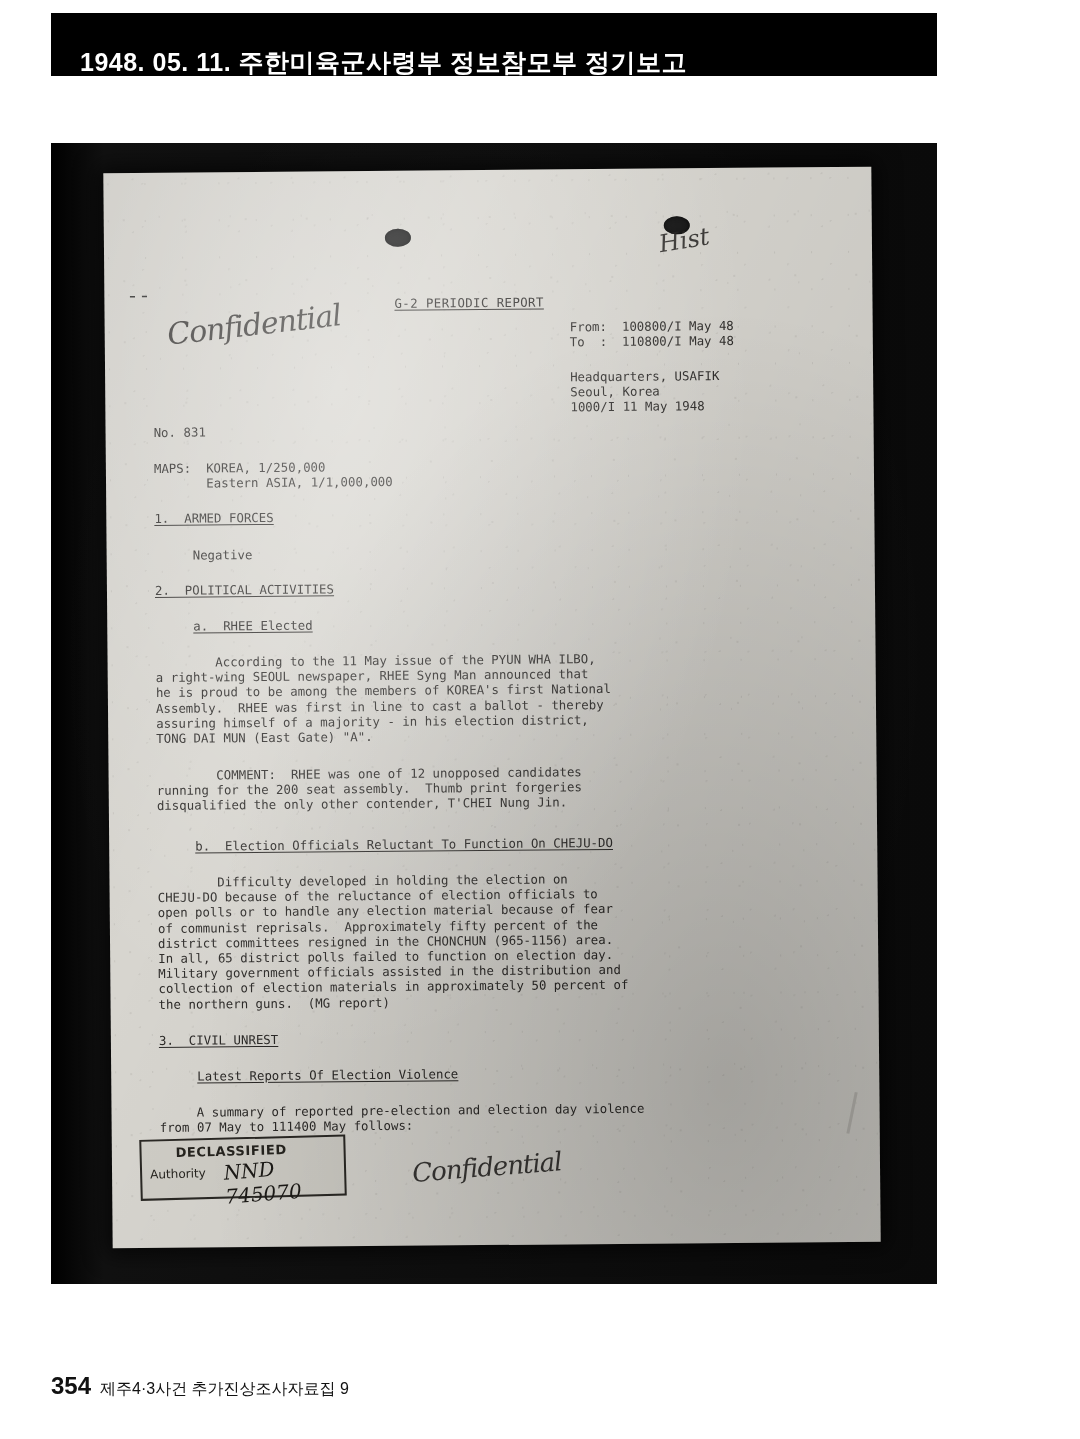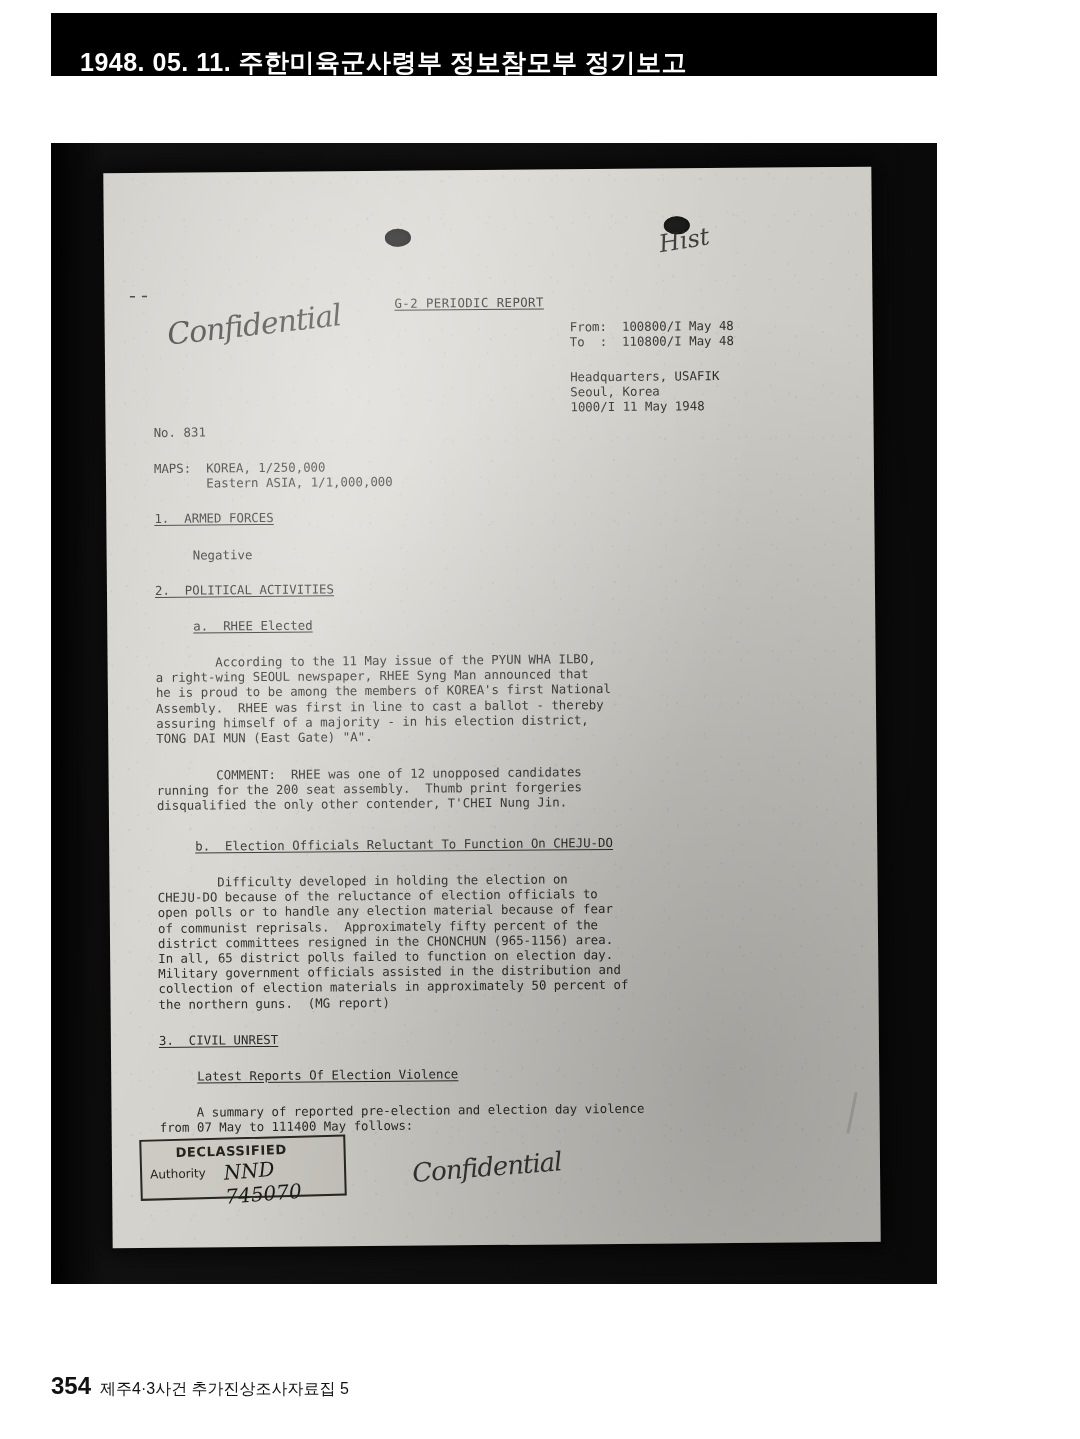--- a/index.html
+++ b/index.html
@@ -193,14 +193,14 @@
       <div class="stamp-l2">Authority</div>
       <div class="stamp-hand">NND 745070</div>
     </div>
 
     <div class="tear"></div>
   </div>
 </div>
 
 <div class="footer">
   <div class="folio">354</div>
-  <div class="footer-text">제주4·3사건 추가진상조사자료집 5</div>
+  <div class="footer-text">제주4·3사건 추가진상조사자료집 9</div>
 </div>
 
 </body></html>

